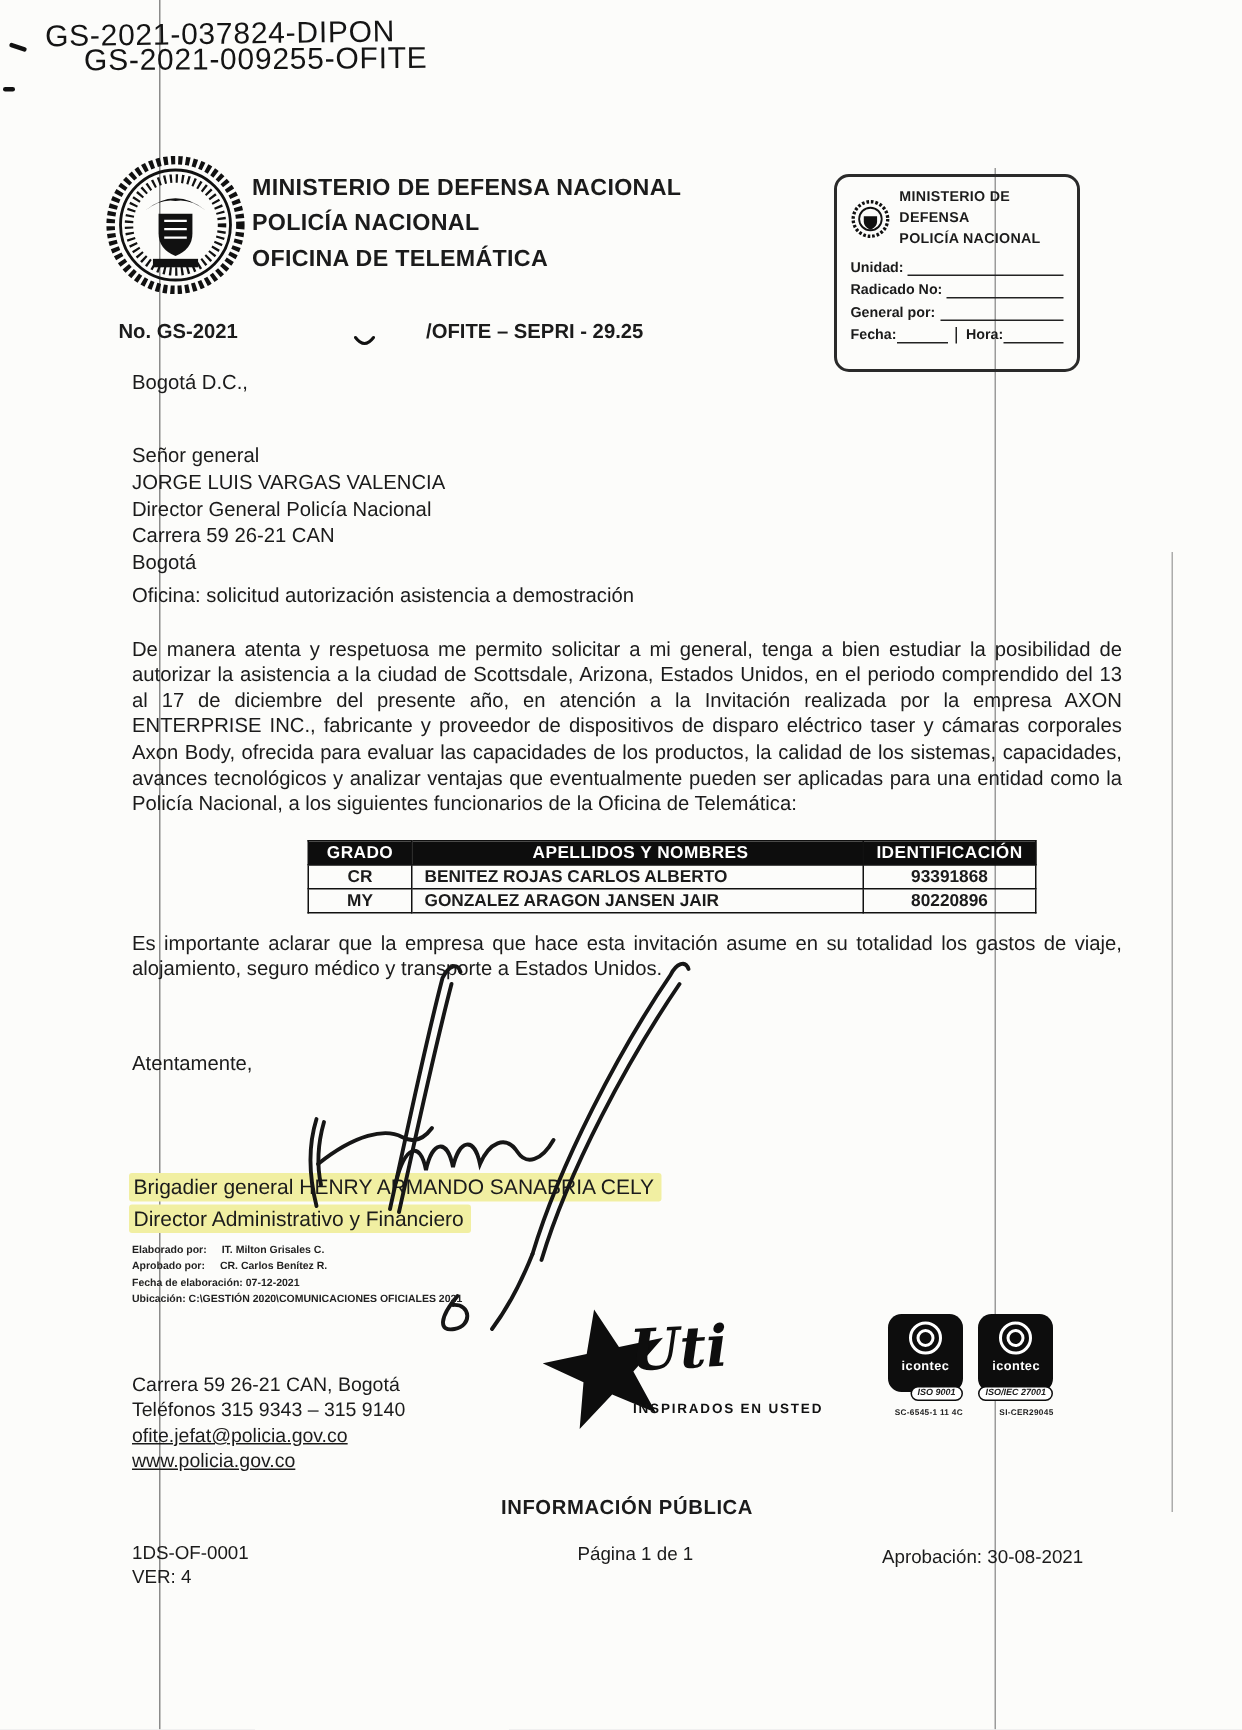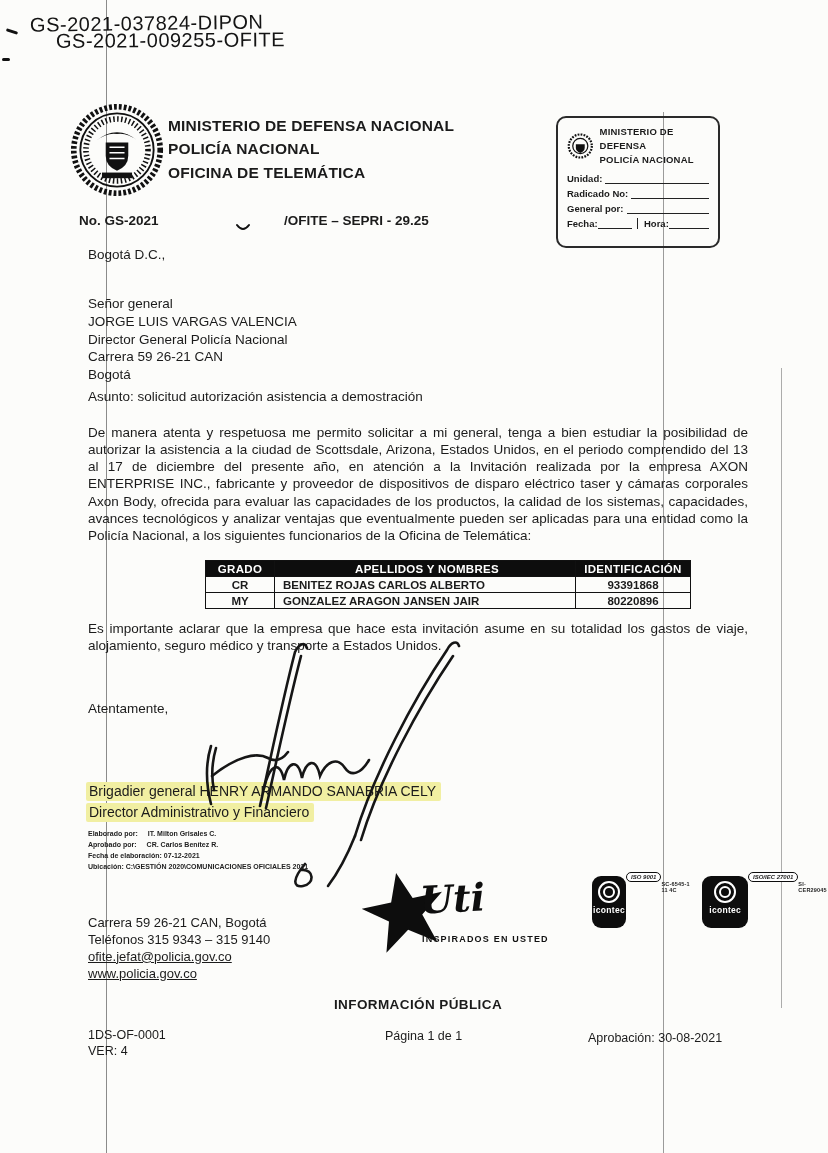--- a/index.html
+++ b/index.html
@@ -57,21 +57,21 @@
   
   .prepared{left:88px;top:829px;font-size:7px;font-weight:bold;line-height:1.55;color:#222;}
   .prepared .cols{display:flex;gap:10px;}
   
   .addr{left:88px;top:915px;font-size:13px;line-height:1.3;}
   .ul{text-decoration:underline;}
   .campaign{left:362px;top:870px;width:190px;height:95px;}
   .campaign .word{position:absolute;left:58px;top:6px;font-family:"DejaVu Serif",serif;font-style:italic;font-weight:bold;font-size:38px;transform:rotate(-3deg);color:#0e0e0e;}
   .campaign .tagline{position:absolute;left:60px;top:64px;font-size:9px;font-weight:bold;letter-spacing:1.2px;color:#111;}
   .certs{left:592px;top:876px;display:flex;gap:10px;align-items:flex-start;}
-  .cert{display:flex;flex-direction:row;align-items:flex-start;}
+  .cert{display:flex;flex-direction:column;align-items:flex-end;}
   .badge{width:50px;height:52px;background:#0d0d0d;border-radius:9px;display:flex;flex-direction:column;align-items:center;padding-top:5px;box-sizing:border-box;}
   .rings{width:18px;height:18px;border:2px solid #fff;border-radius:50%;display:flex;align-items:center;justify-content:center;}
   .rings::before{content:"";width:8px;height:8px;border:2px solid #fff;border-radius:50%;}
   .badge .bname{color:#fff;font-size:8.5px;font-weight:bold;margin-top:2px;letter-spacing:.3px;}
   .iso-tag{margin-top:-4px;background:#fff;border:1.5px solid #0d0d0d;border-radius:7px;font-size:6px;font-style:italic;font-weight:bold;padding:1px 4px;white-space:nowrap;}
   .cert-code{font-size:5.5px;font-weight:bold;margin-top:5px;letter-spacing:.2px;color:#222;}
   .iqnet{width:62px;height:62px;position:relative;}
   .classif{left:88px;top:997px;width:660px;text-align:center;font-size:13.5px;font-weight:bold;letter-spacing:.4px;}
   .doccode{left:88px;top:1027px;font-size:12.5px;line-height:1.3;}
   .pageno{left:385px;top:1029px;font-size:12.5px;}
@@ -159,21 +159,21 @@
   <div class="abs city">Bogotá D.C.,</div>
 
   <div class="abs recipient">
     <div>Señor general</div>
     <div>JORGE LUIS VARGAS VALENCIA</div>
     <div>Director General Policía Nacional</div>
     <div>Carrera 59 26-21 CAN</div>
     <div>Bogotá</div>
   </div>
 
-  <div class="abs subject">Asunto: solicitud autorización asistencia a demostración</div>
+  <div class="abs subject">Oficina: solicitud autorización asistencia a demostración</div>
 
   <div class="abs para">De manera atenta y respetuosa me permito solicitar a mi general, tenga a bien estudiar la posibilidad de autorizar la asistencia a la ciudad de Scottsdale, Arizona, Estados Unidos, en el periodo comprendido del 13 al  17 de diciembre del presente año, en atención a la Invitación realizada por la empresa AXON ENTERPRISE INC., fabricante y proveedor de dispositivos de disparo eléctrico taser y cámaras corporales Axon Body, ofrecida para evaluar las capacidades de los productos, la calidad de los sistemas, capacidades, avances tecnológicos y analizar ventajas que eventualmente pueden ser aplicadas para una entidad como la Policía Nacional, a los siguientes funcionarios de la Oficina de Telemática:</div>
 
   <div class="abs tbl">
     <table>
       <thead>
         <tr>
           <th class="c-grado">GRADO</th>
           <th class="c-name" style="text-align:center;">APELLIDOS Y NOMBRES</th>
           <th class="c-id">IDENTIFICACIÓN</th>

